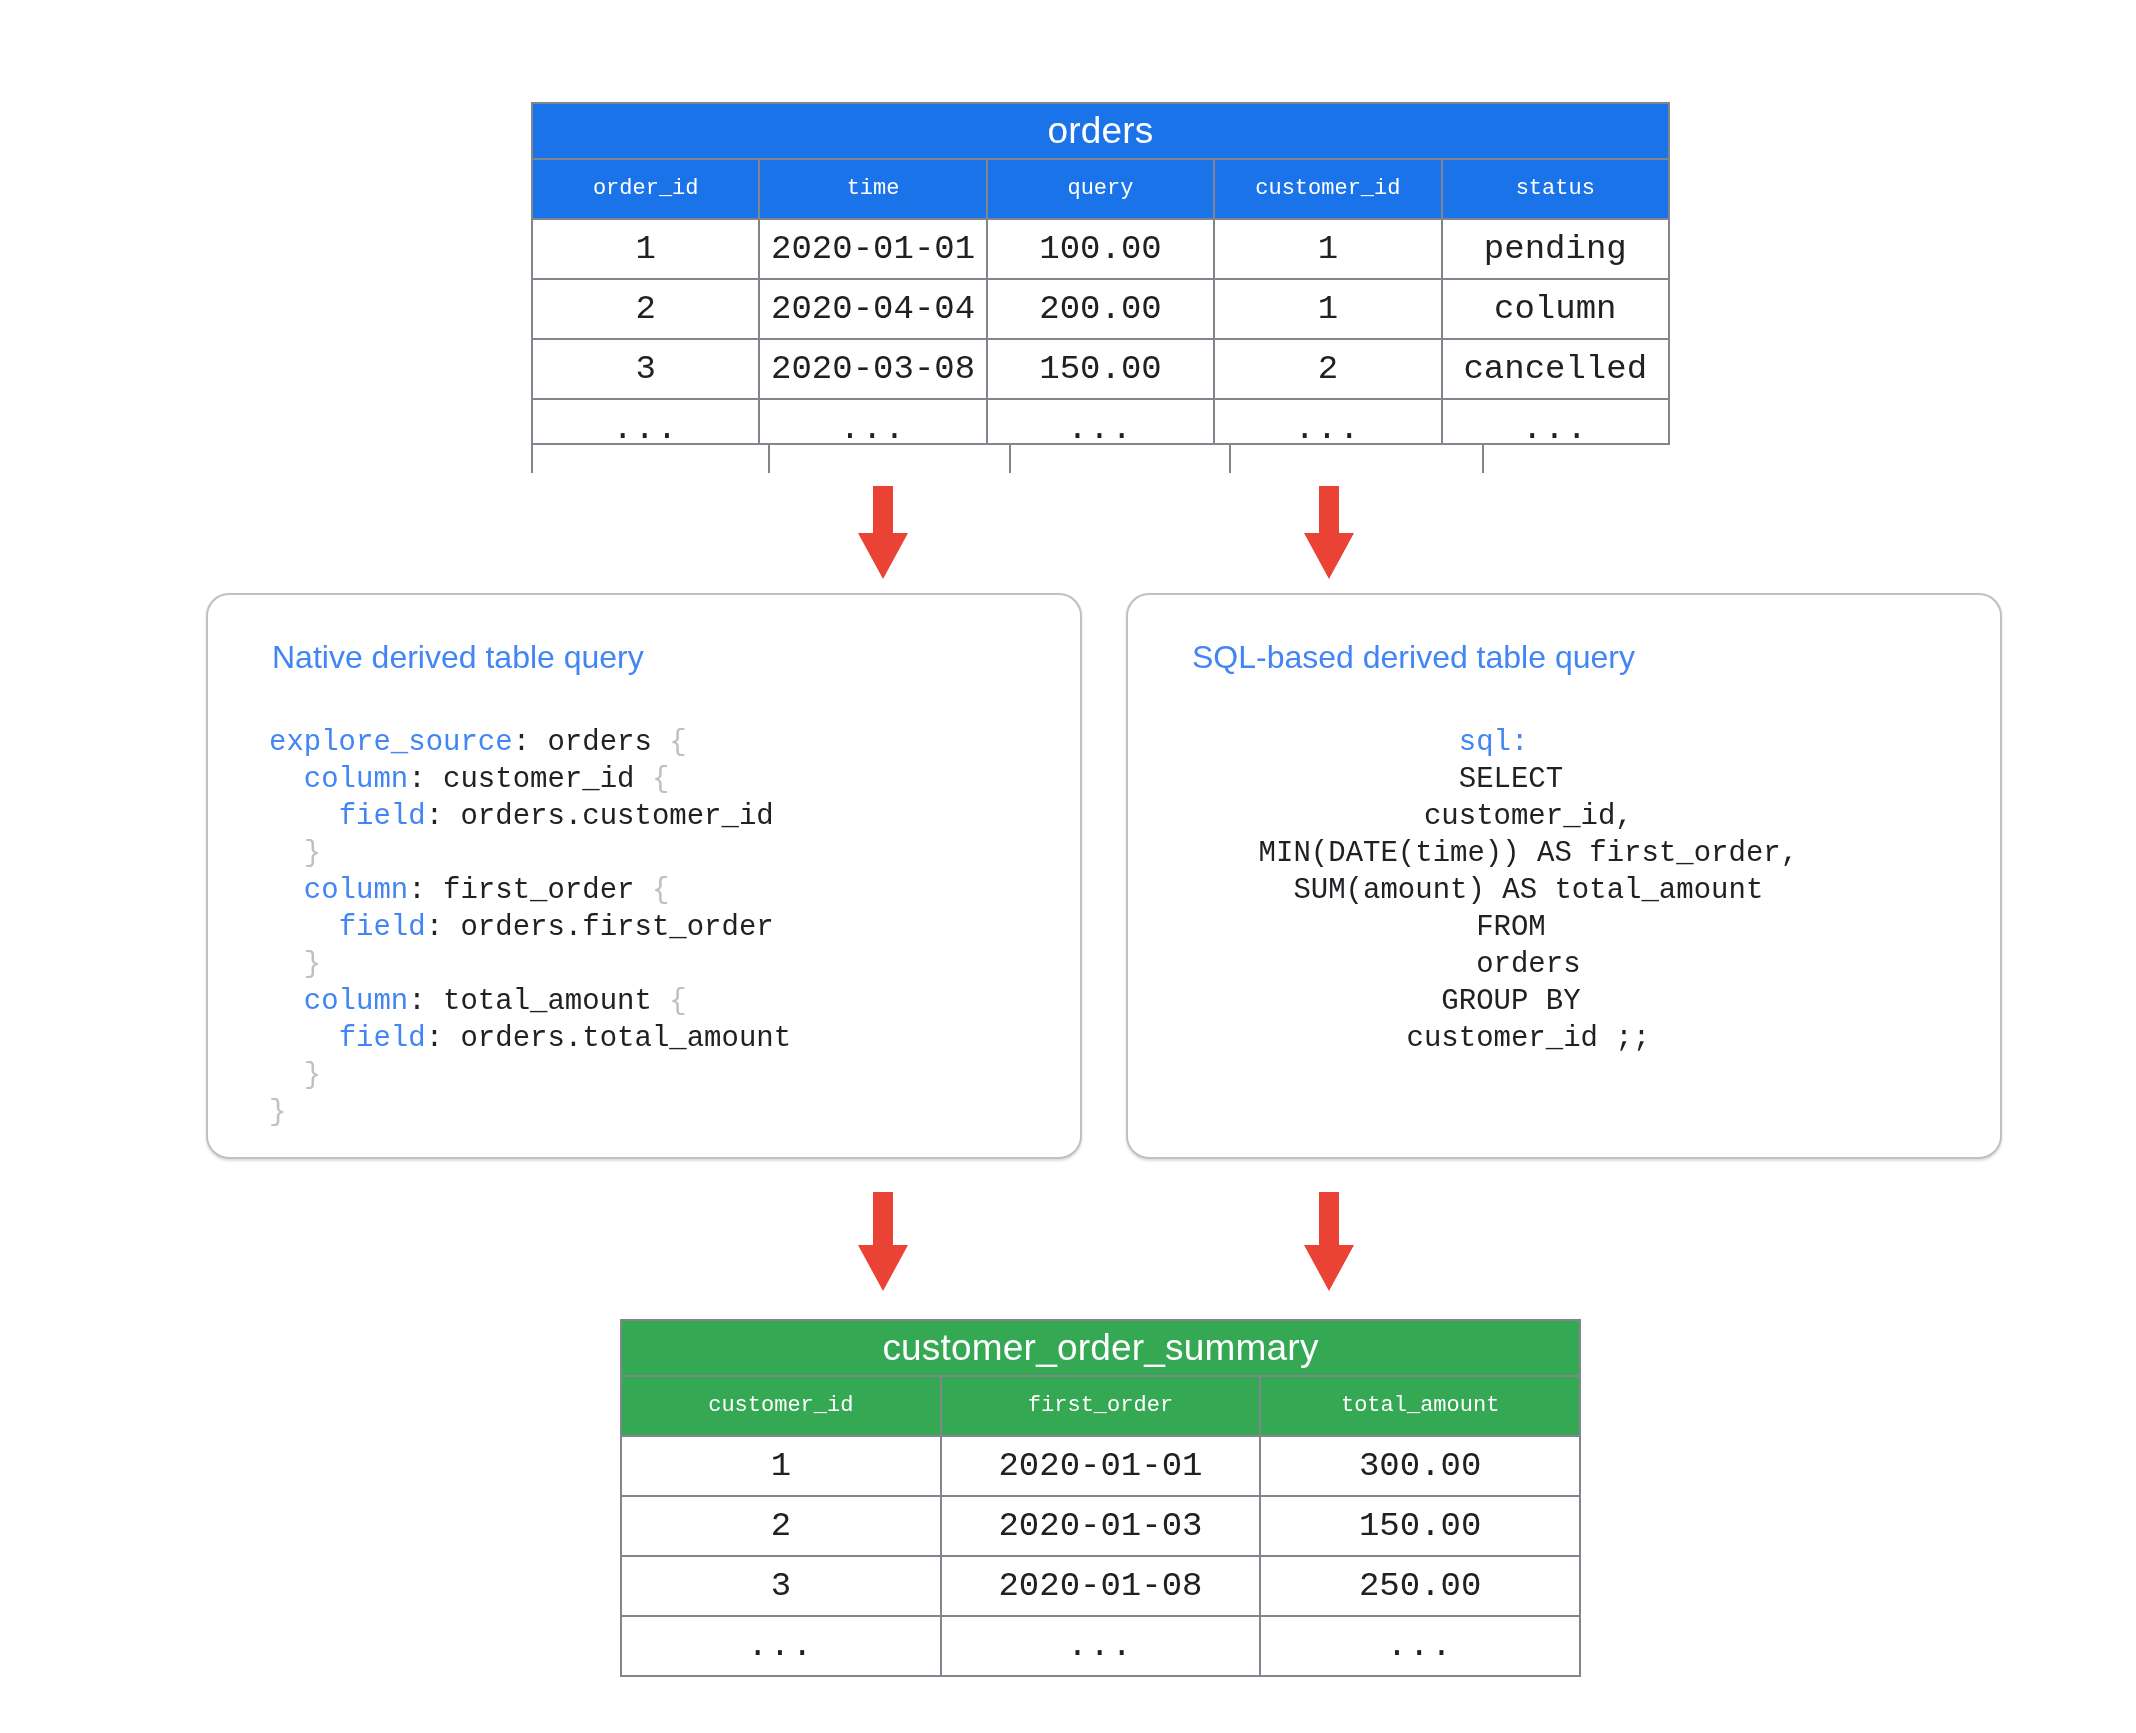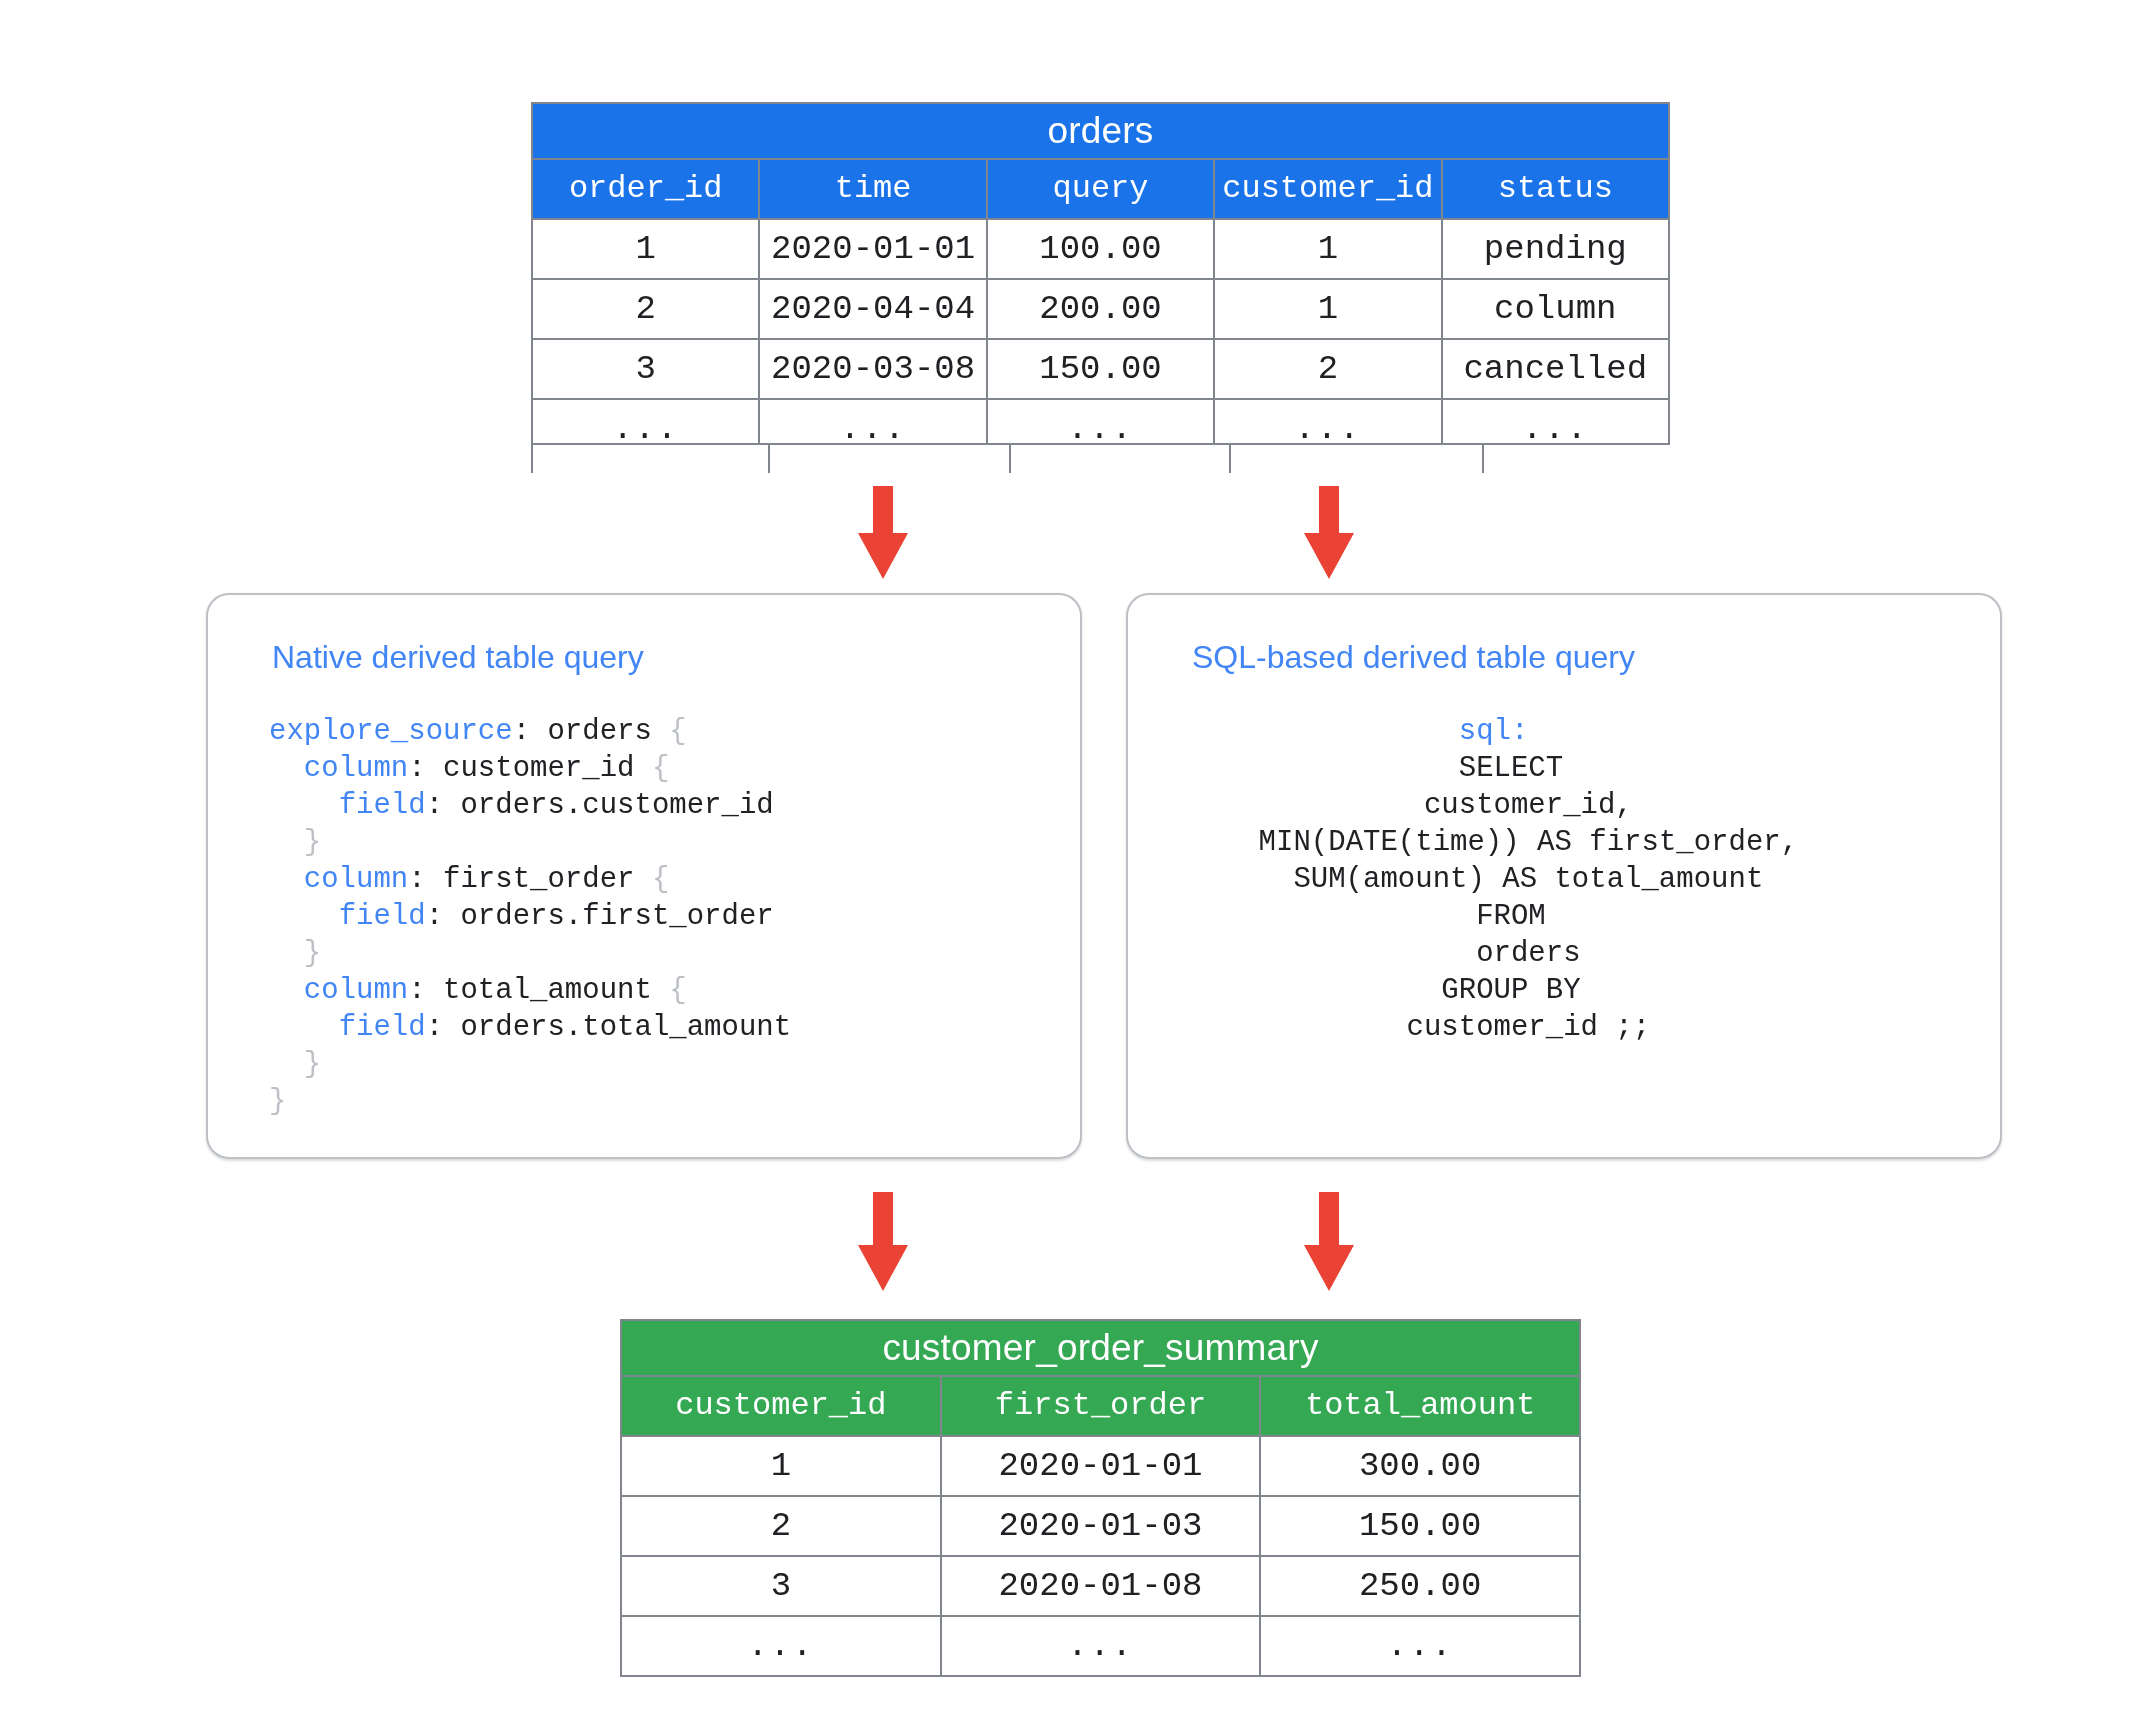--- a/index.html
+++ b/index.html
@@ -40,21 +40,21 @@
   .tbl-title {
     color: #ffffff;
     font-family: "Liberation Sans", sans-serif;
     font-weight: bold;
     font-size: 37px;
     letter-spacing: 0.2px;
     height: 54px;
   }
   .tbl-colhead {
     color: #ffffff;
-    font-size: 32px;
+    font-size: 22px;
     height: 58px;
     line-height: 58px;
   }
   .db-table td.cell {
     color: #202124;
     font-size: 34px;
     height: 58px;
     line-height: 58px;
     background: #ffffff;
   }
@@ -134,21 +134,21 @@
     top: 44px;
     color: #4285f4;
     font-family: "Liberation Sans", sans-serif;
     font-size: 32px;
     line-height: 37px;
     white-space: nowrap;
   }
   .code {
     position: absolute;
     left: 61px;
-    top: 118px;
+    top: 129px;
     font-family: "Liberation Mono", "DejaVu Sans Mono", monospace;
     font-size: 29px;
     line-height: 37px;
     color: #202124;
     white-space: pre;
   }
   .code .ln { display: block; min-height: 37px; }
   .kw   { color: #4285f4; }
   .brc  { color: #bdc1c6; }
 

